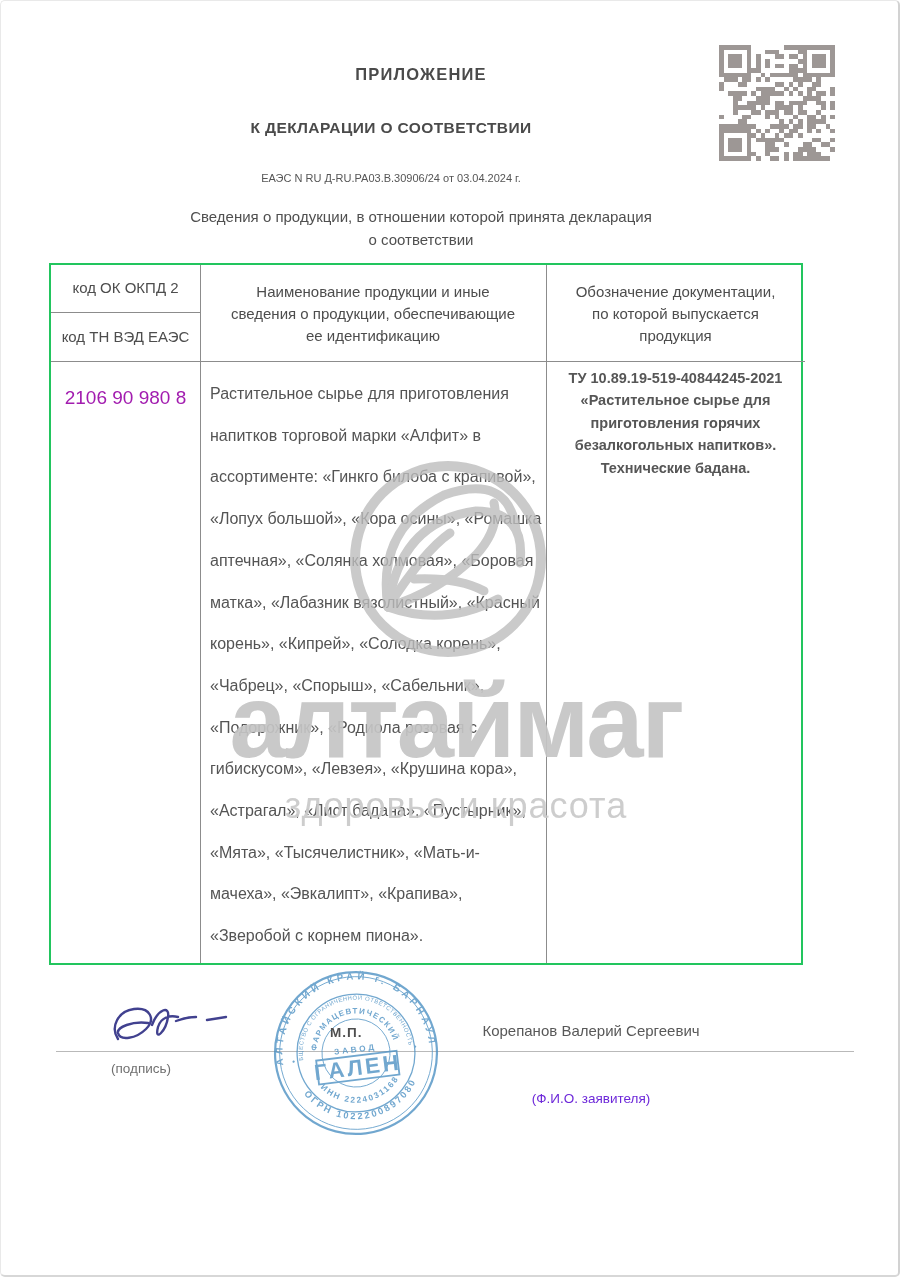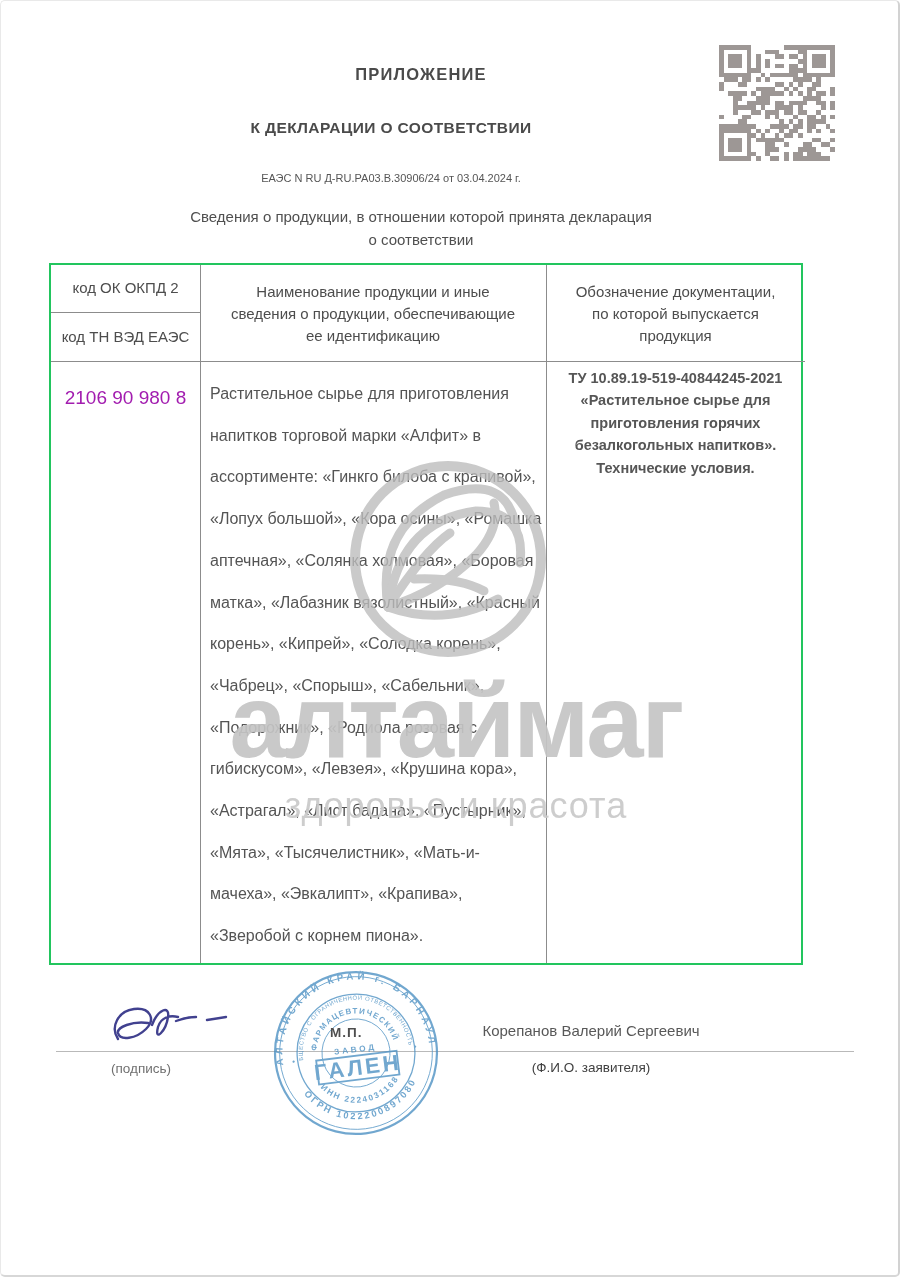--- a/index.html
+++ b/index.html
@@ -37,21 +37,21 @@
   .wm-brand { left:190px; top:660px; width:530px; font-size:103px; font-weight:bold; letter-spacing:-2px;
               color:#c5c5c5; opacity:.92; text-align:center; line-height:1.05;margin-top:7px; }
   .wm-tagline { left:190px; top:784px; width:530px; font-size:36px; letter-spacing:1px;
                 color:#cbcbcb; opacity:.95; text-align:center; }
 
   
   .sig-line { left:55px; top:1050px; width:798px; height:1px; background:#b9b9b9; }
   .sig-label { left:80px; top:1060px; width:120px; font-size:13.5px; color:#707070; }
   .mp-mark { left:329px; top:1024px; font-size:13.5px; font-weight:bold; letter-spacing:1px; color:#4e4e4e; z-index:6; }
   .applicant-name { left:450px; top:1021px; width:280px; font-size:15px; color:#585858; }
-  .applicant-label { left:470px; top:1059px; width:240px; font-size:13.5px; color:#404040; }
+  .applicant-label { left:470px; top:1090px; width:240px; font-size:13.5px; color:#6d28d9; }
   .signature { left:103px; top:1000px; width:135px; height:58px; z-index:5; }
   .stamp { left:263px; top:960px; width:184px; height:184px; z-index:4; opacity:.78; }
 </style>
 </head>
 <body>
 
 <div class="abs center doc-title">ПРИЛОЖЕНИЕ</div>
 <div class="abs center doc-subtitle">К ДЕКЛАРАЦИИ О СООТВЕТСТВИИ</div>
 <div class="abs center doc-number">ЕАЭС N RU Д-RU.РА03.В.30906/24 от 03.04.2024 г.</div>
 <div class="abs center doc-intro">
@@ -420,21 +420,21 @@
       <div>«Астрагал», «Лист бадана», «Пустырник»,</div>
       <div>«Мята», «Тысячелистник», «Мать-и-</div>
       <div>мачеха», «Эвкалипт», «Крапива»,</div>
       <div>«Зверобой с корнем пиона».</div>
     </div>
   <div class="abs doc-lines">
       <div>ТУ 10.89.19-519-40844245-2021</div>
       <div>«Растительное сырье для</div>
       <div>приготовления горячих</div>
       <div>безалкогольных напитков».</div>
-      <div>Технические условия.</div>
+      <div>Технические бадана.</div>
     </div>
 </div>
 
 <svg class="abs wm wm-logo" viewBox="0 0 200 200" fill="none" stroke="#bdbdbd" stroke-width="9" stroke-linecap="round">
   <circle cx="100" cy="100" r="93" stroke-width="10"></circle>
   <path d="M 40 148 Q 28 70 96 36 Q 160 14 168 70"></path>
   <path d="M 40 148 Q 52 62 128 52 Q 178 52 172 104"></path>
   <path d="M 40 148 Q 92 132 128 96 Q 152 70 146 44"></path>
   <path d="M 40 148 Q 76 92 102 74"></path>
   <path d="M 66 120 Q 110 118 136 132"></path>

